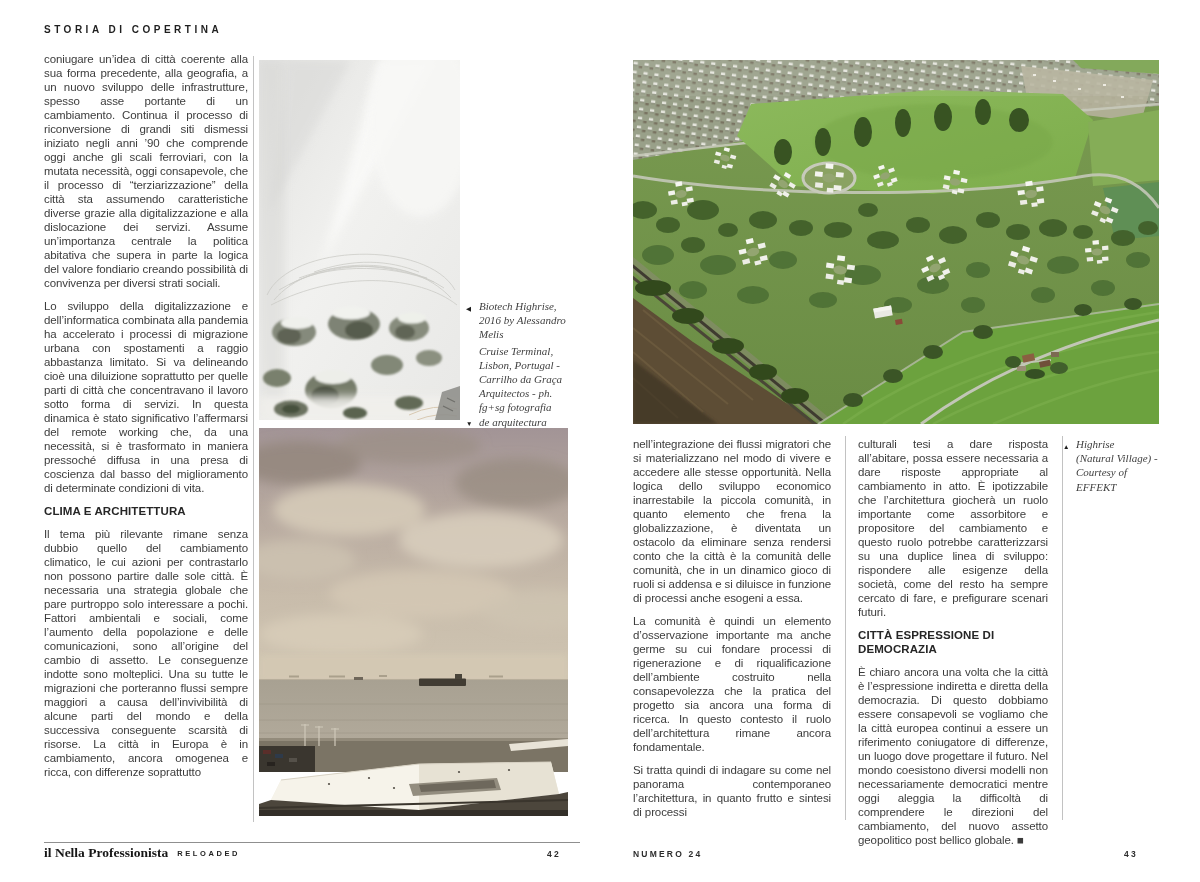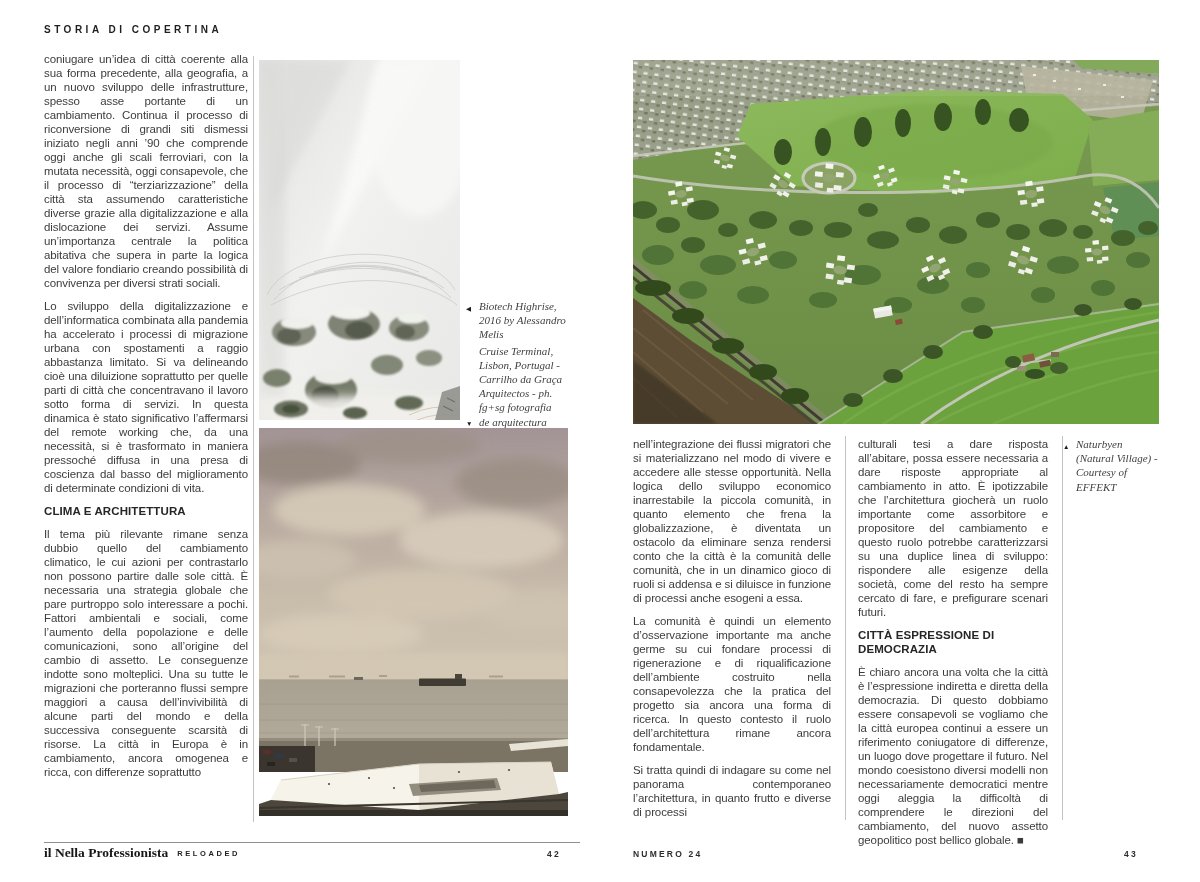--- a/index.html
+++ b/index.html
@@ -359,32 +359,32 @@
         <ellipse cx="-18" cy="2" rx="8" ry="6" fill="#3c5a28"></ellipse>
           <ellipse cx="28" cy="8" rx="9" ry="6" fill="#41602c"></ellipse>
           <ellipse cx="4" cy="14" rx="10" ry="5" fill="#355023"></ellipse>
       </g>
       <rect width="526" height="36" fill="#ffffff" opacity="0.07"></rect>
     </svg>
   </div>
 
   <div class="caption" style="left:1076px;top:437px;width:92px;">
     <span class="cap-arrow hang">▲</span>
-    <div class="pre">Naturbyen
+    <div class="pre">Highrise
 (Natural Village) -
 Courtesy of EFFEKT</div>
   </div>
 
   <div class="vr" style="left:845px;top:436px;height:384px;"></div>
   <div class="vr" style="left:1062px;top:436px;height:384px;"></div>
 
   <div class="abs bodycol" style="left:633px;top:437px;width:198px;">
     <p>nell’integrazione dei flussi migratori che si materializzano nel modo di vivere e accedere alle stesse opportunità. Nella logica dello sviluppo economico inarrestabile la piccola comunità, in quanto elemento che frena la globalizzazione, è diventata un ostacolo da eliminare senza rendersi conto che la città è la comunità delle comunità, che in un dinamico gioco di ruoli si addensa e si diluisce in funzione di processi anche esogeni a essa.</p>
     <p>La comunità è quindi un elemento d’osservazione importante ma anche germe su cui fondare processi di rigenerazione e di riqualificazione dell’ambiente costruito nella consapevolezza che la pratica del progetto sia ancora una forma di ricerca. In questo contesto il ruolo dell’architettura rimane ancora fondamentale.</p>
-    <p>Si tratta quindi di indagare su come nel panorama contemporaneo l’architettura, in quanto frutto e diverse di processi</p>
+    <p>Si tratta quindi di indagare su come nel panorama contemporaneo l’architettura, in quanto frutto e sintesi di processi</p>
   </div>
 
   <div class="abs bodycol" style="left:858px;top:437px;width:190px;">
     <p>culturali tesi a dare risposta all’abitare, possa essere necessaria a dare risposte appropriate al cambiamento in atto. È ipotizzabile che l’architettura giocherà un ruolo importante come assorbitore e propositore del cambiamento e questo ruolo potrebbe caratterizzarsi su una duplice linea di sviluppo: rispondere alle esigenze della società, come del resto ha sempre cercato di fare, e prefigurare scenari futuri.</p>
     <p class="subhead" style="margin-top:8px;">CITTÀ ESPRESSIONE DI DEMOCRAZIA</p>
     <p>È chiaro ancora una volta che la città è l’espressione indiretta e diretta della democrazia. Di questo dobbiamo essere consapevoli se vogliamo che la città europea continui a essere un riferimento coniugatore di differenze, un luogo dove progettare il futuro. Nel mondo coesistono diversi modelli non necessariamente democratici mentre oggi aleggia la difficoltà di comprendere le direzioni del cambiamento, del nuovo assetto geopolitico post bellico globale. ■</p>
   </div>
 
   <div class="footer-rule" style="left:44px;top:842px;width:536px;"></div>
   <div class="mag-title" style="left:44px;top:845px;">

